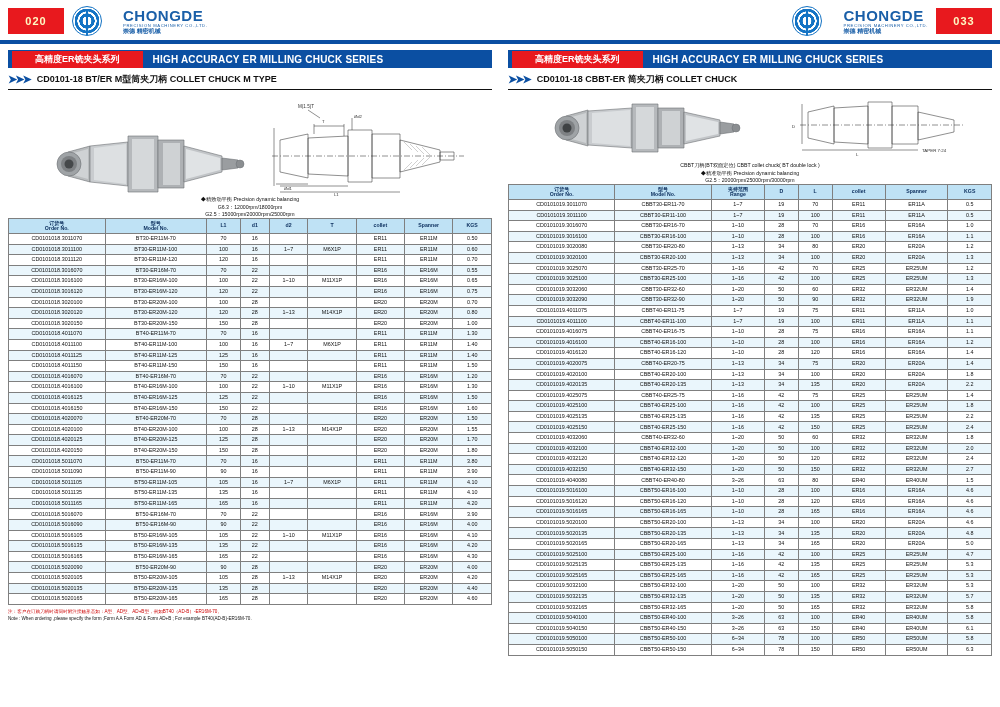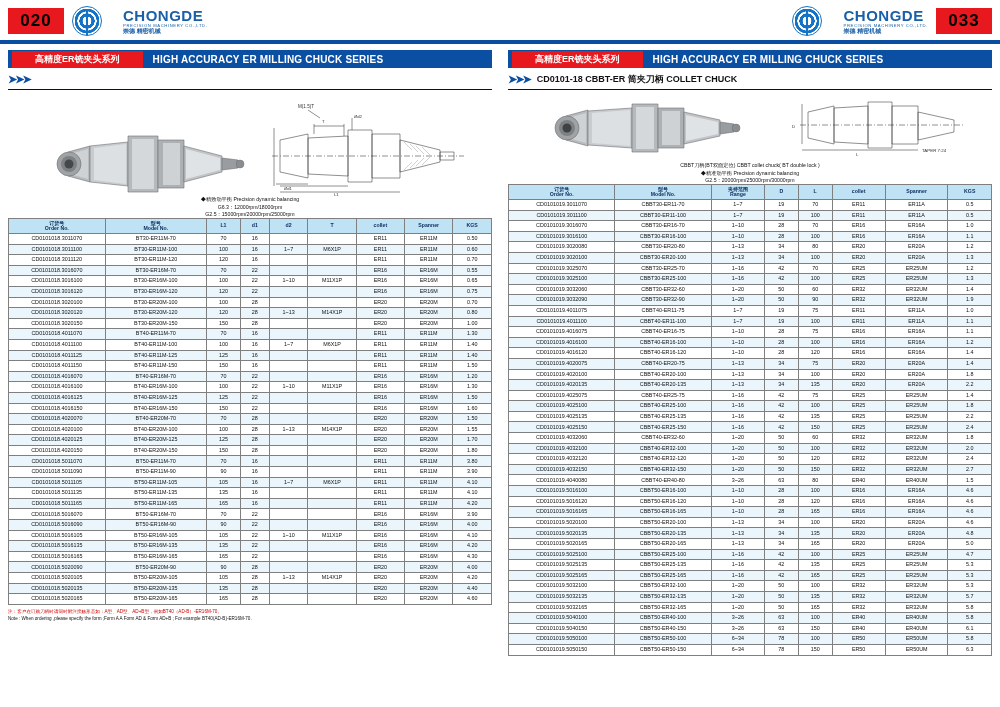--- a/index.html
+++ b/index.html
@@ -11,21 +11,21 @@
     position:relative; overflow:hidden;
   }
   .page { position:absolute; top:0; width:500px; height:707px; }
   .page.left { left:0; }
   .page.right { left:500px; }
 
   
   .hdr { position:relative; height:44px; border-bottom:2px solid #0a4ea2; }
   .pagenum {
     position:absolute; top:8px; width:56px; height:26px;
-    background:#e8191e; color:#000000; font-size:17px; font-weight:bold;
+    background:#e8191e; color:#fef9c3; font-size:11px; font-weight:bold;
     display:flex; align-items:center; justify-content:center; letter-spacing:1px;
   }
   .page.left .pagenum { left:8px; }
   .page.right .pagenum { right:8px; }
   .logo { position:absolute; top:6px; display:flex; align-items:center; gap:21px; }
   .page.left .logo { left:72px; }
   .page.right .logo { right:72px; }
   .logo-mark {
     width:30px; height:30px; border-radius:50%;
     background:radial-gradient(circle at 50% 50%, #fff 0 22%, #1473c4 23% 38%, #fff 39% 48%, #1473c4 49% 62%, #fff 63% 100%);
@@ -93,20 +93,21 @@
     <div class="hdr-rule"></div>
   </div>
 
   <div class="series-bar">
     <span class="series-cn">高精度ER铣夹头系列</span>
     <span class="series-en">HIGH ACCURACY ER MILLING CHUCK SERIES</span>
   </div>
 
   <div class="subtitle">
     <span class="chev">➤➤➤</span>
+    <span class="t">CD0101-18  BT/ER M型筒夹刀柄  COLLET CHUCK M TYPE</span>
   </div>
 
   <div class="illus">
     <svg width="484" height="102" viewBox="0 0 484 102">
 
       <g>
 
         <path d="M60 58 L60 82 L82 88 L82 52 Z" fill="#b9bcbe" stroke="#6d7174" stroke-width="0.6"></path>
         <path d="M62 60 L80 55 L80 85 L62 80 Z" fill="#cfd2d4"></path>
         <circle cx="61" cy="70" r="12" fill="#9fa3a6" stroke="#6d7174" stroke-width="0.6"></circle>

